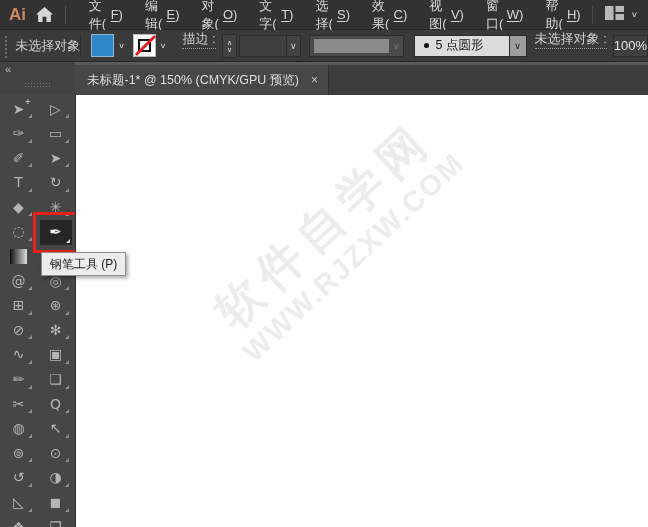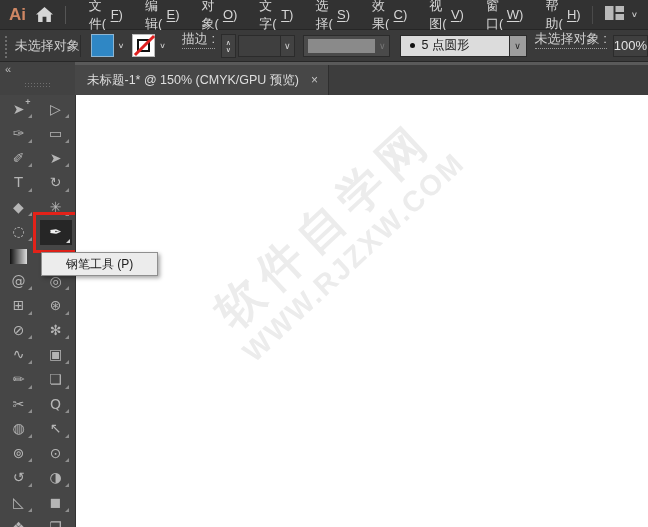--- a/index.html
+++ b/index.html
@@ -42,21 +42,21 @@
            align-items:center;justify-content:center;color:#e6e6e6;font-size:7px;line-height:7px;margin-right:2px;}
   .field{height:22px;background:#3f3f3f;border:1px solid #2b2b2b;box-sizing:border-box;}
   .stroke-field{width:52px;}
   .dd-btn{width:16px;height:22px;display:flex;align-items:center;justify-content:center;color:#d0d0d0;
           font-size:9px;background:#424242;border:1px solid #2b2b2b;border-left:none;box-sizing:border-box;}
   .profile-dd{width:104px;height:22px;background:#4a4a4a;border:1px solid #2b2b2b;display:flex;align-items:center;
               box-sizing:border-box;margin-left:8px;}
   .profile-bar{flex:1;height:14px;background:#8a8a8a;margin:0 4px;}
   .profile-chev{color:#777;font-size:9px;margin-right:3px;}
   .brush-combo{display:flex;align-items:center;margin-left:10px;}
-  .brush-field{width:110px;height:22px;background:#dcdcdc;border:1px solid #2b2b2b;display:flex;align-items:center;
+  .brush-field{width:96px;height:22px;background:#dcdcdc;border:1px solid #2b2b2b;display:flex;align-items:center;
                box-sizing:border-box;color:#1a1a1a;font-size:12.5px;}
   .brush-dot{width:5px;height:5px;border-radius:50%;background:#111;margin:0 7px 0 9px;}
   .brush-dd{width:17px;height:22px;background:#9d9d9d;border:1px solid #2b2b2b;border-left:none;display:flex;
             align-items:center;justify-content:center;color:#222;font-size:9px;box-sizing:border-box;}
   .opacity-field{width:36px;color:#e3e3e3;font-size:13px;display:flex;align-items:center;justify-content:center;}
 
   
   .tabstrip{position:absolute;left:75px;top:62px;width:573px;height:33px;background:#3d3d3d;}
   .tabstrip .tophl{position:absolute;left:0;top:0;width:100%;height:3px;background:#5a5a5a;}
   .doc-tab{position:absolute;left:0;top:3px;height:30px;background:#474747;display:flex;align-items:center;
@@ -88,21 +88,21 @@
 
   
   .canvas{position:absolute;left:76px;top:95px;width:572px;height:432px;background:#ffffff;overflow:hidden;}
   .watermark{position:absolute;left:90px;top:100px;width:340px;transform:rotate(-43deg);
              color:#ececec;text-align:center;font-weight:bold;pointer-events:none;}
   .wm1{font-size:46px;letter-spacing:9px;line-height:1.1;white-space:nowrap;}
   .wm2{font-size:29px;letter-spacing:2px;line-height:1.25;white-space:nowrap;}
 
   
   .tooltip{position:absolute;left:41px;top:252px;height:22px;background:#ececec;border:1px solid #8f8f8f;
-           color:#1c1c1c;font-size:12px;display:flex;align-items:center;padding:0 24px;z-index:40;
+           color:#1c1c1c;font-size:12px;display:flex;align-items:center;padding:0 8px;z-index:40;
            box-shadow:2px 2px 4px rgba(0,0,0,.35);white-space:nowrap;}
 </style>
 </head>
 <body>
 
 <div class="menubar bar">
   <span class="ai-logo">Ai</span>
   <span class="home-ic">
     <svg width="17" height="15" viewBox="0 0 16 14">
         <path d="M8 0L0 7h2v7h4.2V9h3.6v5H14V7h2z" fill="#d6d6d6"></path>

